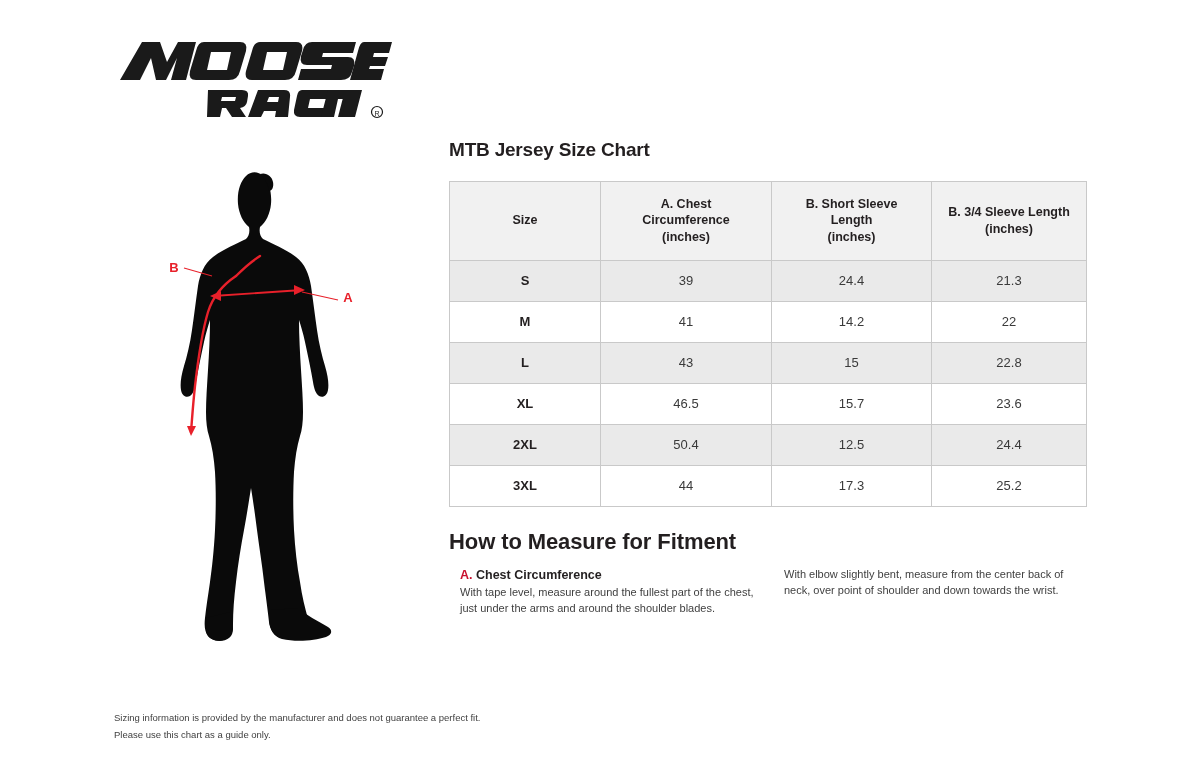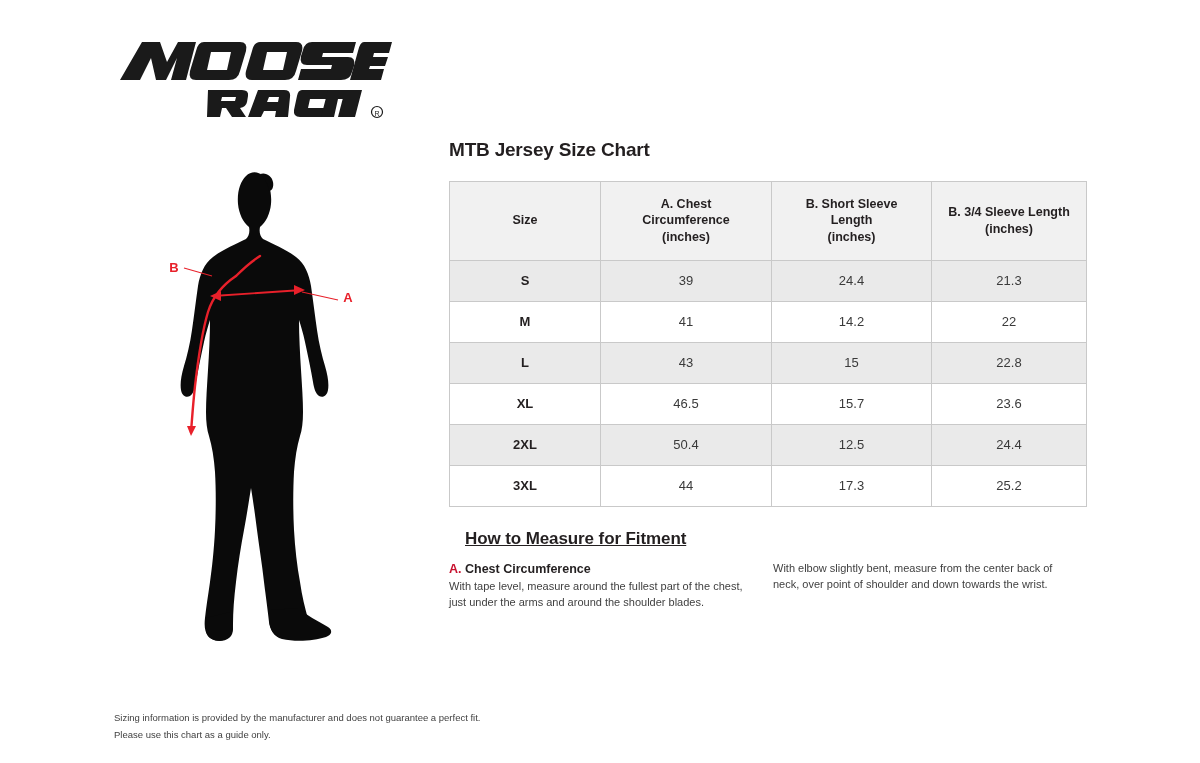--- a/index.html
+++ b/index.html
@@ -88,30 +88,30 @@
   table.size-table tbody td.size-cell {
     font-weight: bold;
     color: #231f20;
   }
   table.size-table tbody tr.alt td {
     background: #eaeaea;
   }
 
   
   .measure-title {
-    font-size: 17px;
-    font-weight: bold;
-    color: #231f20;
-    margin: 22px 0 12px 16px;
+    font-size: 22px;
+    font-weight: bold;
+    color: #231f20;
+    margin: 22px 0 12px 0;
     letter-spacing: -0.1px;
-    text-decoration: underline;
   }
   .measure-grid {
     display: flex;
     gap: 22px;
+    justify-content: flex-end;
   }
   .measure-item { width: 302px; }
   .measure-head {
     font-size: 12.5px;
     font-weight: bold;
     color: #231f20;
     margin-bottom: 2px;
     line-height: 1.3;
   }
   .measure-head .letter { color: #c8102e; }

